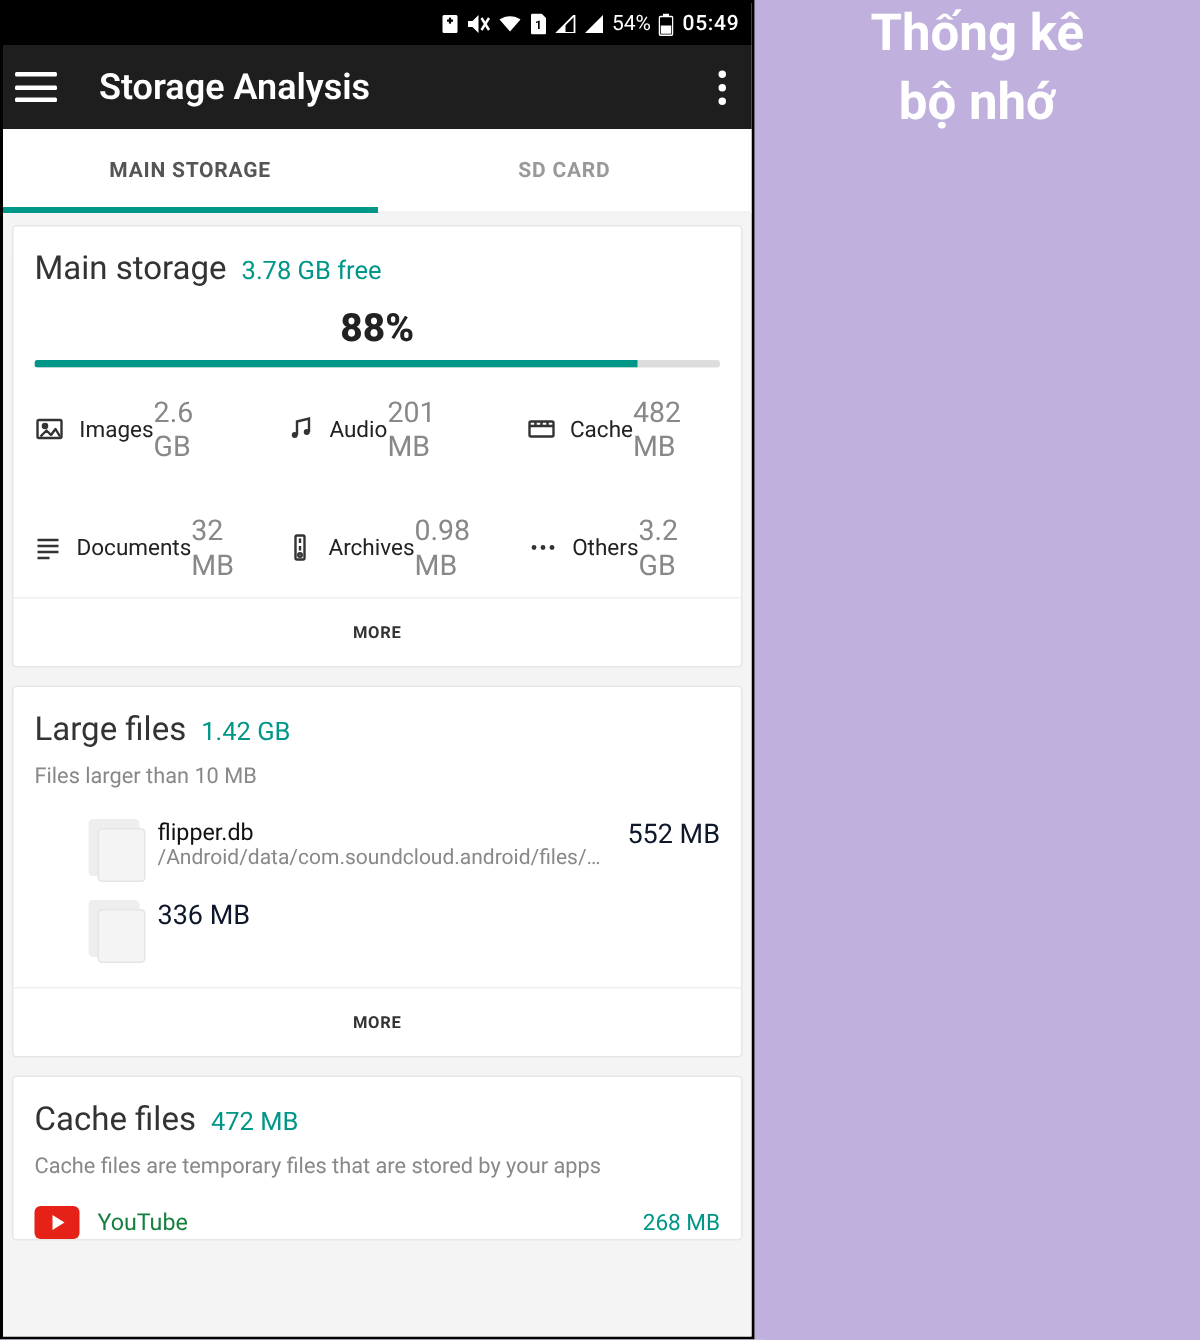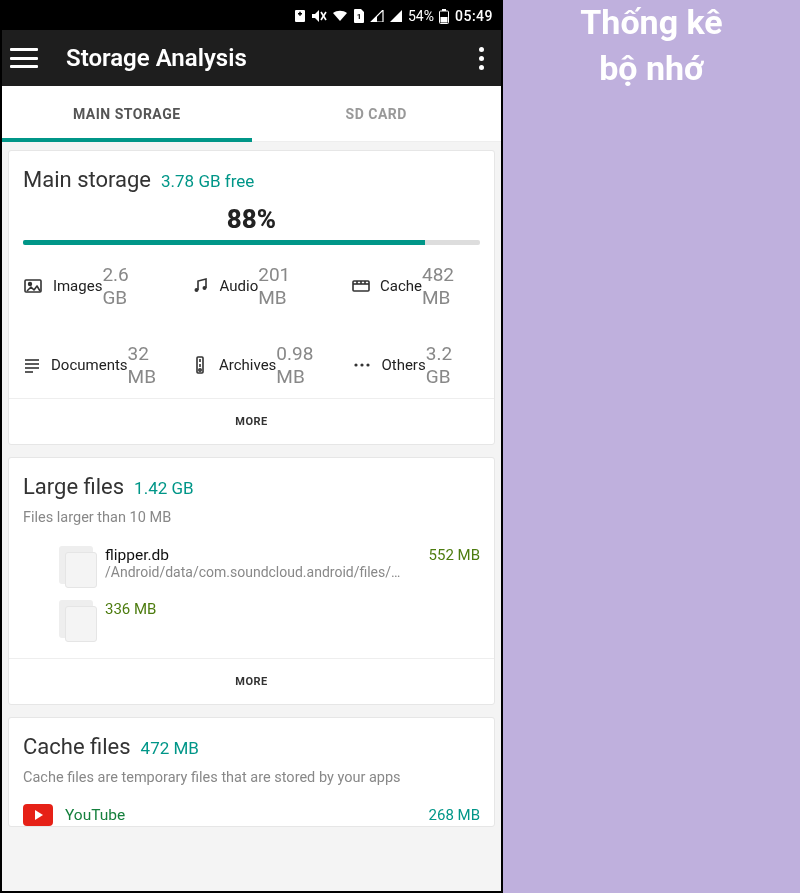--- a/index.html
+++ b/index.html
@@ -51,21 +51,21 @@
 
   .note { color: #888; font-size: 14.5px; margin-bottom: 14px; }
 
   .file-row { display: flex; align-items: flex-start; gap: 12px; padding: 6px 0 10px; margin-left: 36px; }
   .file-icon { width: 34px; height: 38px; position: relative; }
   .file-icon::before { content: ""; position: absolute; inset: 0; background: #eee; border-radius: 3px; }
   .file-icon::after { content: ""; position: absolute; left: 6px; top: 6px; right: -4px; bottom: -4px; background: #f4f4f4; border: 1px solid #e5e5e5; border-radius: 3px; }
   .file-meta { flex: 1; min-width: 0; }
   .file-name { font-size: 15.5px; color: #111; white-space: nowrap; overflow: hidden; text-overflow: ellipsis; }
   .file-path { font-size: 14px; color: #888; white-space: nowrap; overflow: hidden; text-overflow: ellipsis; }
-  .file-size { color: #4d7c0f; font-size: 15px; white-space: nowrap; }
+  .file-size { color: #0f172a; font-size: 18px; white-space: nowrap; }
 
   .app-row { display: flex; align-items: center; gap: 12px; padding: 4px 0 0; }
   .yt-icon { width: 30px; height: 22px; background: #e62117; border-radius: 4px; display: flex; align-items: center; justify-content: center; }
   .yt-icon::before { content: ""; border-left: 8px solid #fff; border-top: 5px solid transparent; border-bottom: 5px solid transparent; margin-left: 2px; }
   .app-name { flex: 1; font-size: 15.5px; color: #15803d; }
   .app-size { color: #009688; font-size: 15px; }
 </style>
 </head>
 <body>
 

